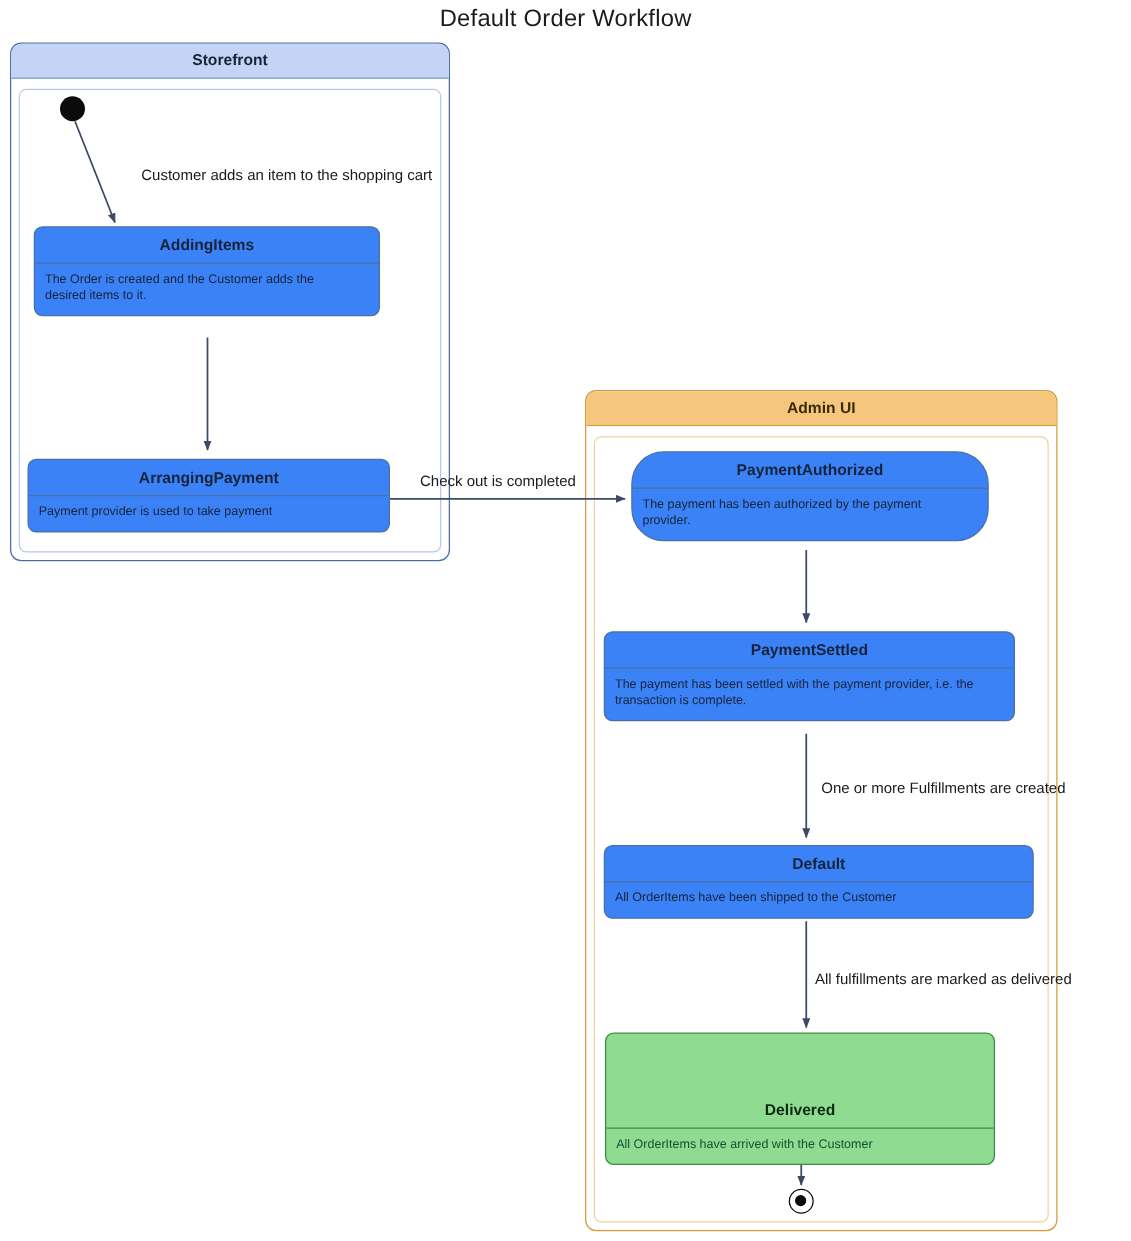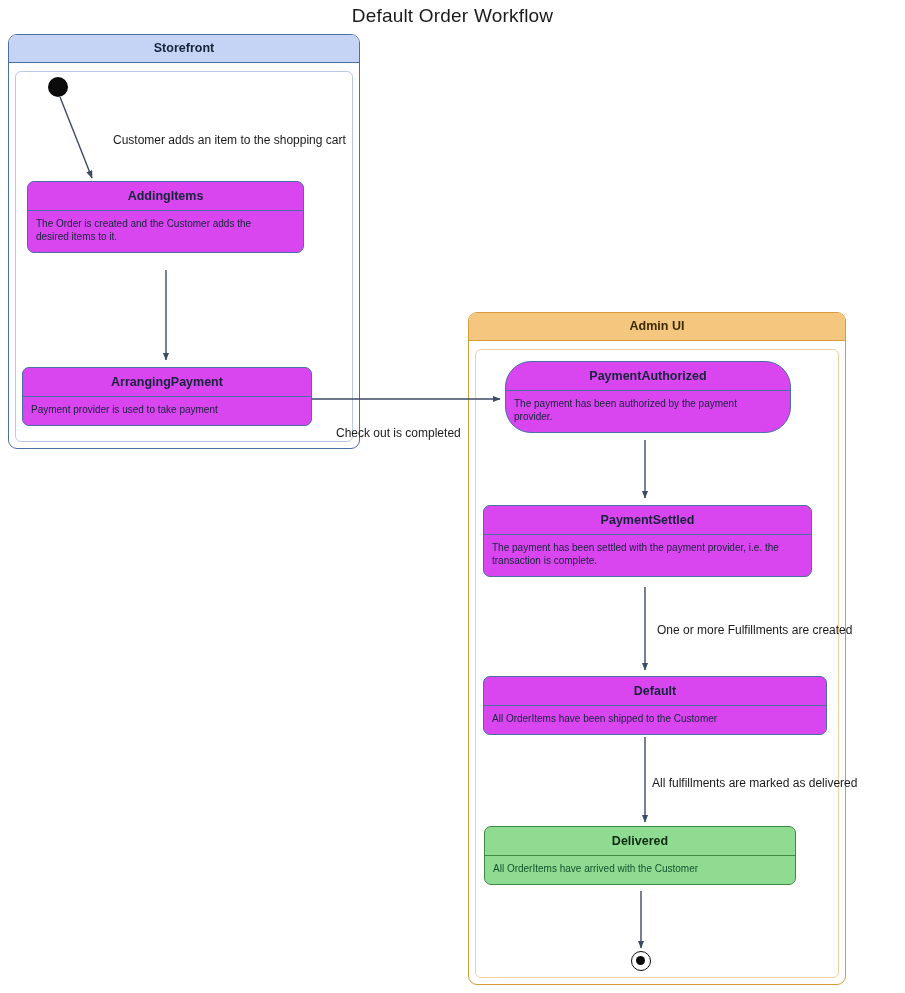--- a/index.html
+++ b/index.html
@@ -88,21 +88,21 @@
     top: 36px;
     border: 1.1px solid #f0d2a0;
   }
 
   
   .state {
     position: absolute;
     box-sizing: border-box;
     border: 1.3px solid #4a6fa5;
     border-radius: 7px;
-    background: #d946ef;
+    background: #3b82f6;
     overflow: hidden;
   }
   .state .state-title {
     font-weight: bold;
     font-size: 12.5px;
     text-align: center;
     padding: 7px 6px 7px 6px;
     color: #17233b;
   }
   .state.has-desc .state-title {
@@ -112,21 +112,21 @@
     font-size: 10px;
     line-height: 1.28;
     padding: 7px 24px 8px 8px;
     color: #17233b;
   }
   .state.green {
     background: #8fdb92;
     border-color: #3f8b43;
   }
   .state.green .state-title { color: #0f2b11; }
-  .state.green.has-desc .state-title { border-bottom-color: #3f8b43; }
+  .state.green.has-desc .state-title { border-bottom-color: #3f8b43; margin-top: 47px; }
   .state.green .state-desc { color: #14532d; }
 
   
   .start-node {
     position: absolute;
     width: 20px;
     height: 20px;
     border-radius: 50%;
     background: #0b0b0b;
   }
@@ -235,17 +235,17 @@
   </div>
 
   <div class="state has-desc green" style="left:484px; top:826px; width:312px;">
     <div class="state-title">Delivered</div>
     <div class="state-desc">All OrderItems have arrived with the Customer</div>
   </div>
 
   <div class="end-node" style="left:631px; top:951px;"></div>
 
   <div class="edge-label" style="left:113px; top:133px;">Customer adds an item to the shopping cart</div>
-  <div class="edge-label" style="left:336px; top:378px;margin-top:48px;">Check out is completed</div>
+  <div class="edge-label" style="left:336px; top:378px;">Check out is completed</div>
   <div class="edge-label" style="left:657px; top:623px;">One or more Fulfillments are created</div>
   <div class="edge-label" style="left:652px; top:776px;">All fulfillments are marked as delivered</div>
 
 </div>
 
 </body></html>

